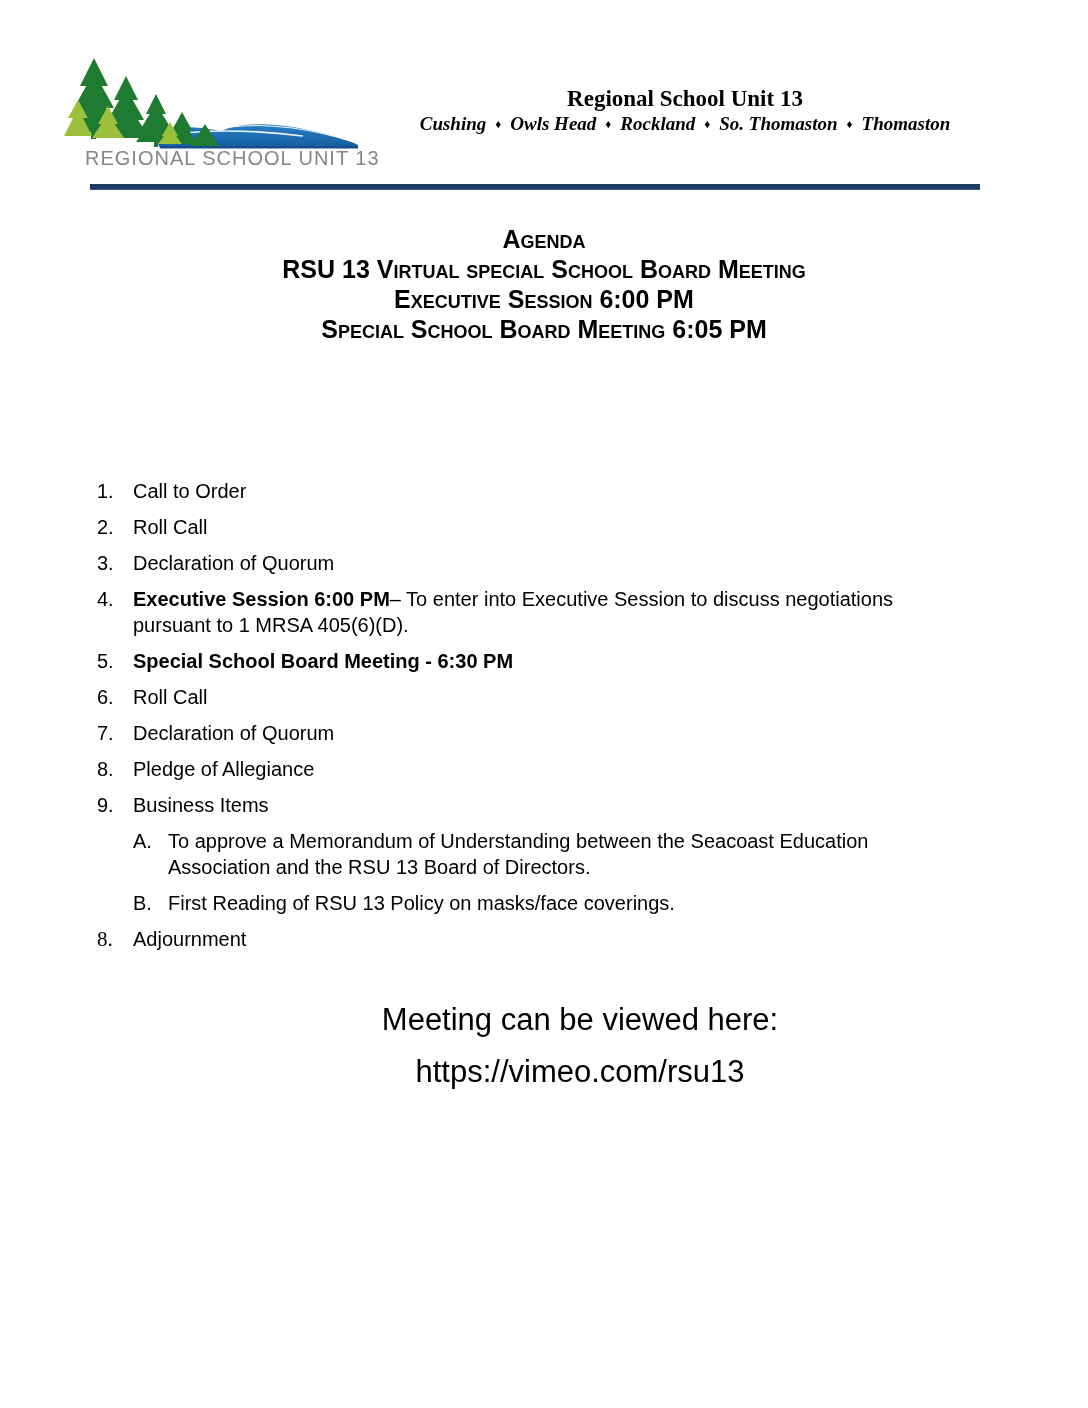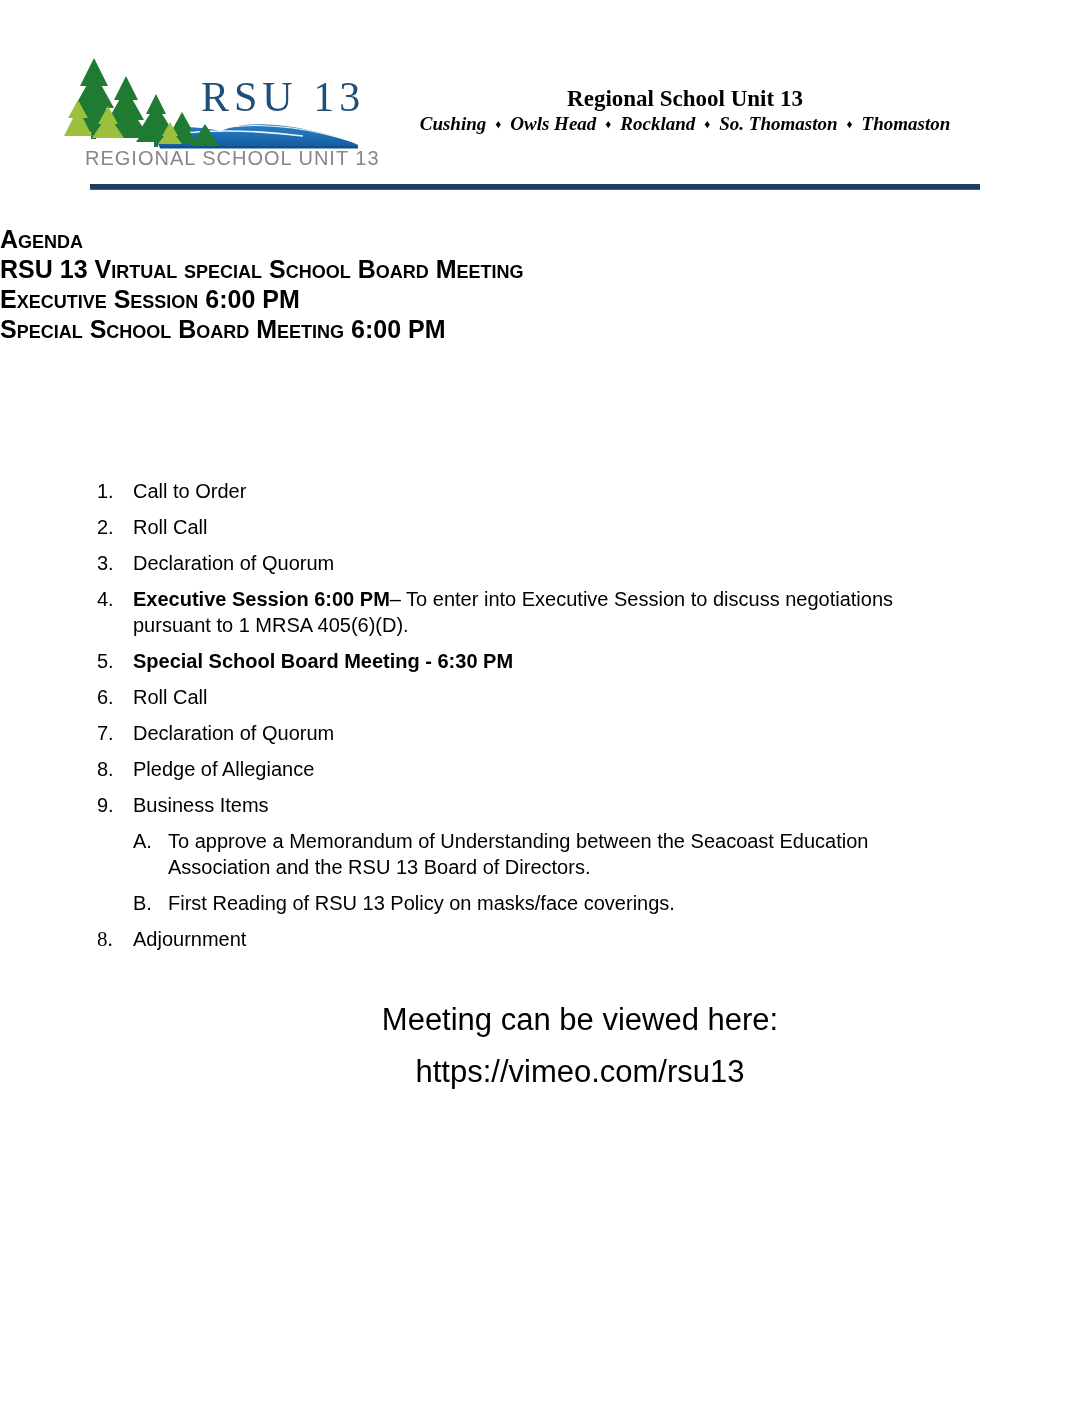--- a/index.html
+++ b/index.html
@@ -25,21 +25,21 @@
   }
   .org-name { font-size:23px; line-height:26px; }
   .org-towns { font-size:19px; line-height:20px; margin-top:2px; white-space:nowrap;font-style:italic; }
   .org-towns .diamond { font-size:0.62em; vertical-align:0.15em; padding:0 9px; }
 
   .divider { position:absolute; left:90px; top:184px; width:890px; height:5px;
              background:#1E3C64; border-bottom:1px solid #3E5E8C; }
 
   
   .title-block {
-    position:absolute; left:0; top:224px; width:1088px; text-align:left;
+    position:absolute; left:0; top:224px; width:1088px; text-align:center;
     font-weight:bold; font-size:25px; line-height:30px; font-variant:small-caps;
   }
 
   
   .agenda { position:absolute; left:97px; top:478px; width:856px; }
   .item { display:flex; margin-bottom:10px; font-size:20px; line-height:26px; }
   .item .marker { flex:0 0 36px; }
   .item .marker.serif { font-family:"Liberation Serif", serif; font-size:21px; }
   .item.sub { margin-left:36px; }
   .item.sub .marker { flex:0 0 35px; }
@@ -91,35 +91,34 @@
     <g fill="#9CC03C">
       <polygon points="20,44 10,62 30,62"></polygon>
         <polygon points="20,52 6,80 34,80"></polygon>
       <polygon points="50,50 40,68 60,68"></polygon>
         <polygon points="50,58 34,82 66,82"></polygon>
       <polygon points="112,66 104,80 120,80"></polygon>
         <polygon points="112,72 100,88 124,88"></polygon>
     </g>
   </svg>
 
-  <div class="logo-acronym">RSU 13</div>
   <div class="logo-caption">REGIONAL SCHOOL UNIT 13</div>
 
   <div class="org-header">
     <div class="org-name">Regional School Unit 13</div>
     <div class="org-towns" id="towns-line"><span class="town">Cushing</span><span class="diamond">♦</span><span class="town">Owls Head</span><span class="diamond">♦</span><span class="town">Rockland</span><span class="diamond">♦</span><span class="town">So. Thomaston</span><span class="diamond">♦</span><span class="town">Thomaston</span></div>
   </div>
 
   <div class="divider"></div>
 
   <div class="title-block" id="title-block">
       <div class="title-line">Agenda</div>
       <div class="title-line">RSU 13 Virtual special School Board Meeting</div>
       <div class="title-line">Executive Session 6:00 PM</div>
-      <div class="title-line">Special School Board Meeting 6:00 PM</div>
+      <div class="title-line">Special School Board Meeting 6:05 PM</div>
     </div>
 
   <div class="agenda" id="agenda-list">
       <div class="item">
         <span class="marker">1.</span>
         <p class="item-text"><span>Call to Order</span></p>
       </div>
       <div class="item">
         <span class="marker">2.</span>
         <p class="item-text"><span>Roll Call</span></p>

